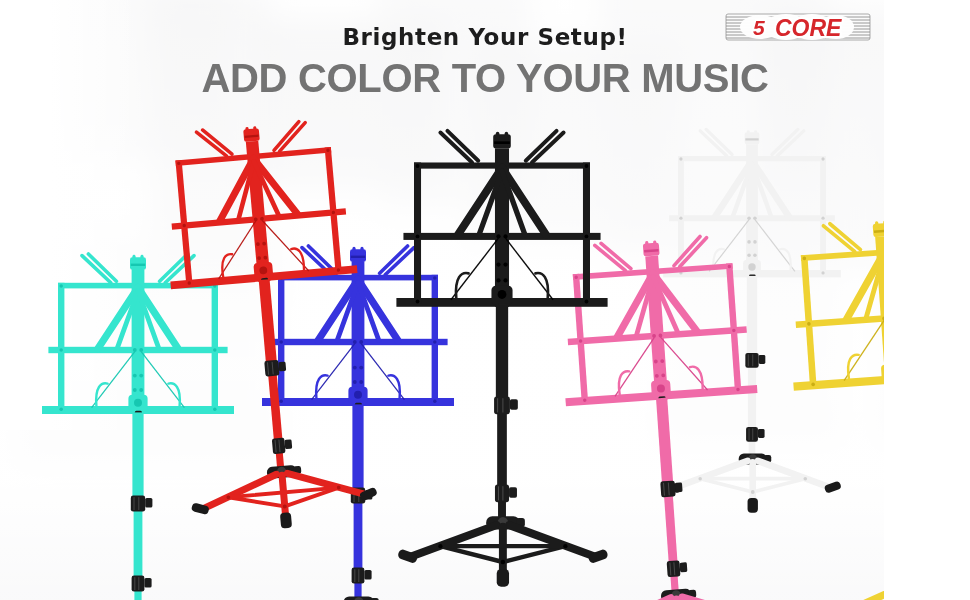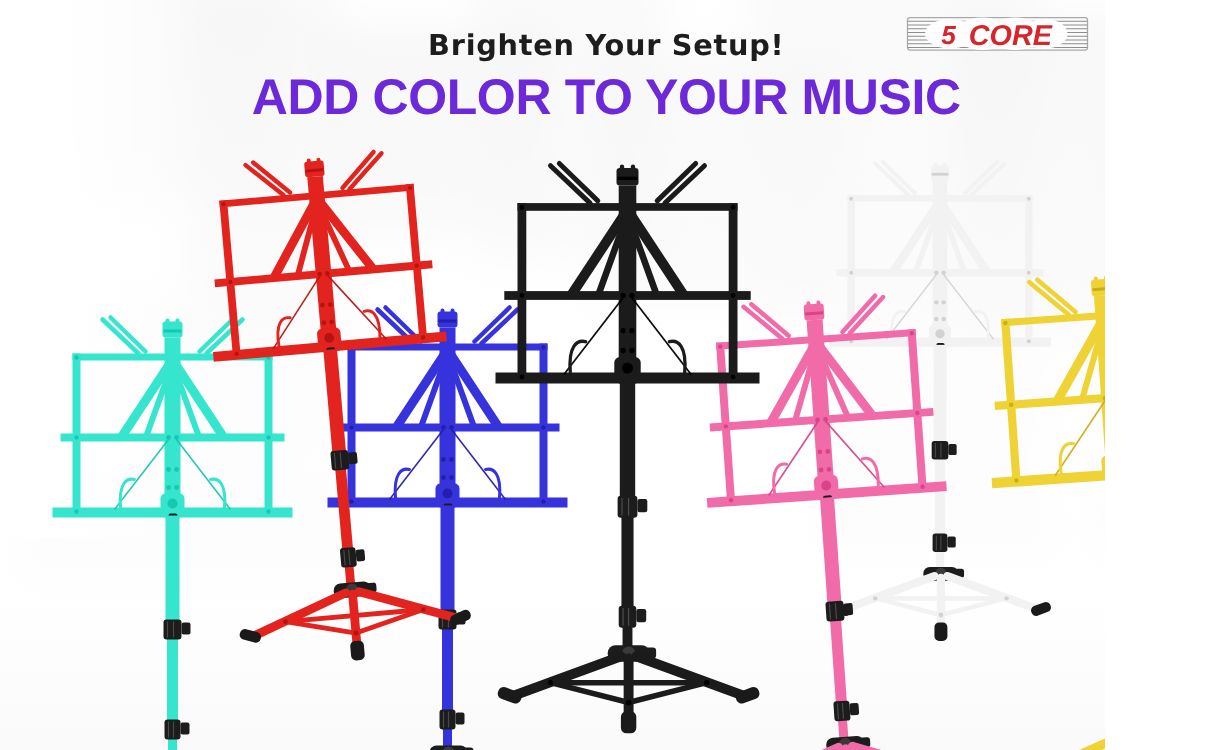--- a/index.html
+++ b/index.html
@@ -32,21 +32,21 @@
 
   
   .head-wrap{position:absolute;left:0;top:0;width:970px;text-align:center;z-index:30;}
   .subhead{
     margin:0;padding-top:24px;
     font-size:23px;font-weight:600;letter-spacing:.6px;color:#1d1d1d;
     font-family:"DejaVu Sans", sans-serif;
   }
   .headline{
     margin:0;padding-top:6px;
-    font-size:40px;font-weight:bold;letter-spacing:-.3px;color:#6d28d9;
+    font-size:40px;font-weight:bold;letter-spacing:-.3px;color:#737373;
     font-family:"Liberation Sans", sans-serif;
   }
 
   
   .logo{
     position:absolute;right:12px;top:8px;width:148px;height:40px;z-index:40;
   }
 
   
   .stand{position:absolute;transform-origin:50% 0%;}

